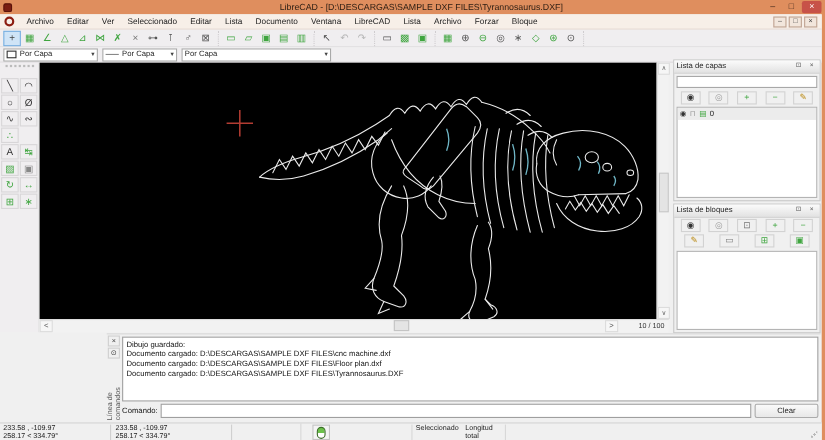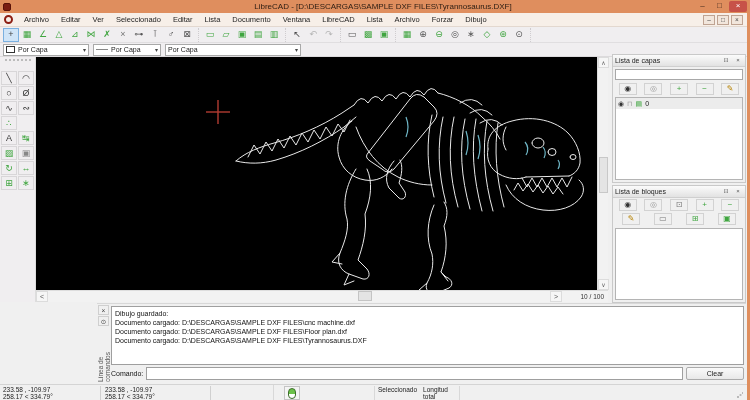--- a/index.html
+++ b/index.html
@@ -126,21 +126,21 @@
       <span class="menu-item">Ver</span>
       <span class="menu-item">Seleccionado</span>
       <span class="menu-item">Editar</span>
       <span class="menu-item">Lista</span>
       <span class="menu-item">Documento</span>
       <span class="menu-item">Ventana</span>
       <span class="menu-item">LibreCAD</span>
       <span class="menu-item">Lista</span>
       <span class="menu-item">Archivo</span>
       <span class="menu-item">Forzar</span>
-      <span class="menu-item">Dibujo</span>
+      <span class="menu-item">Bloque</span>
     </div>
   <div class="mdi-btns">
     <div class="mdi-btn">–</div>
     <div class="mdi-btn">□</div>
     <div class="mdi-btn">×</div>
   </div>
 </div>
 
 <div class="toolbar-main">
     <div class="tb-group">

